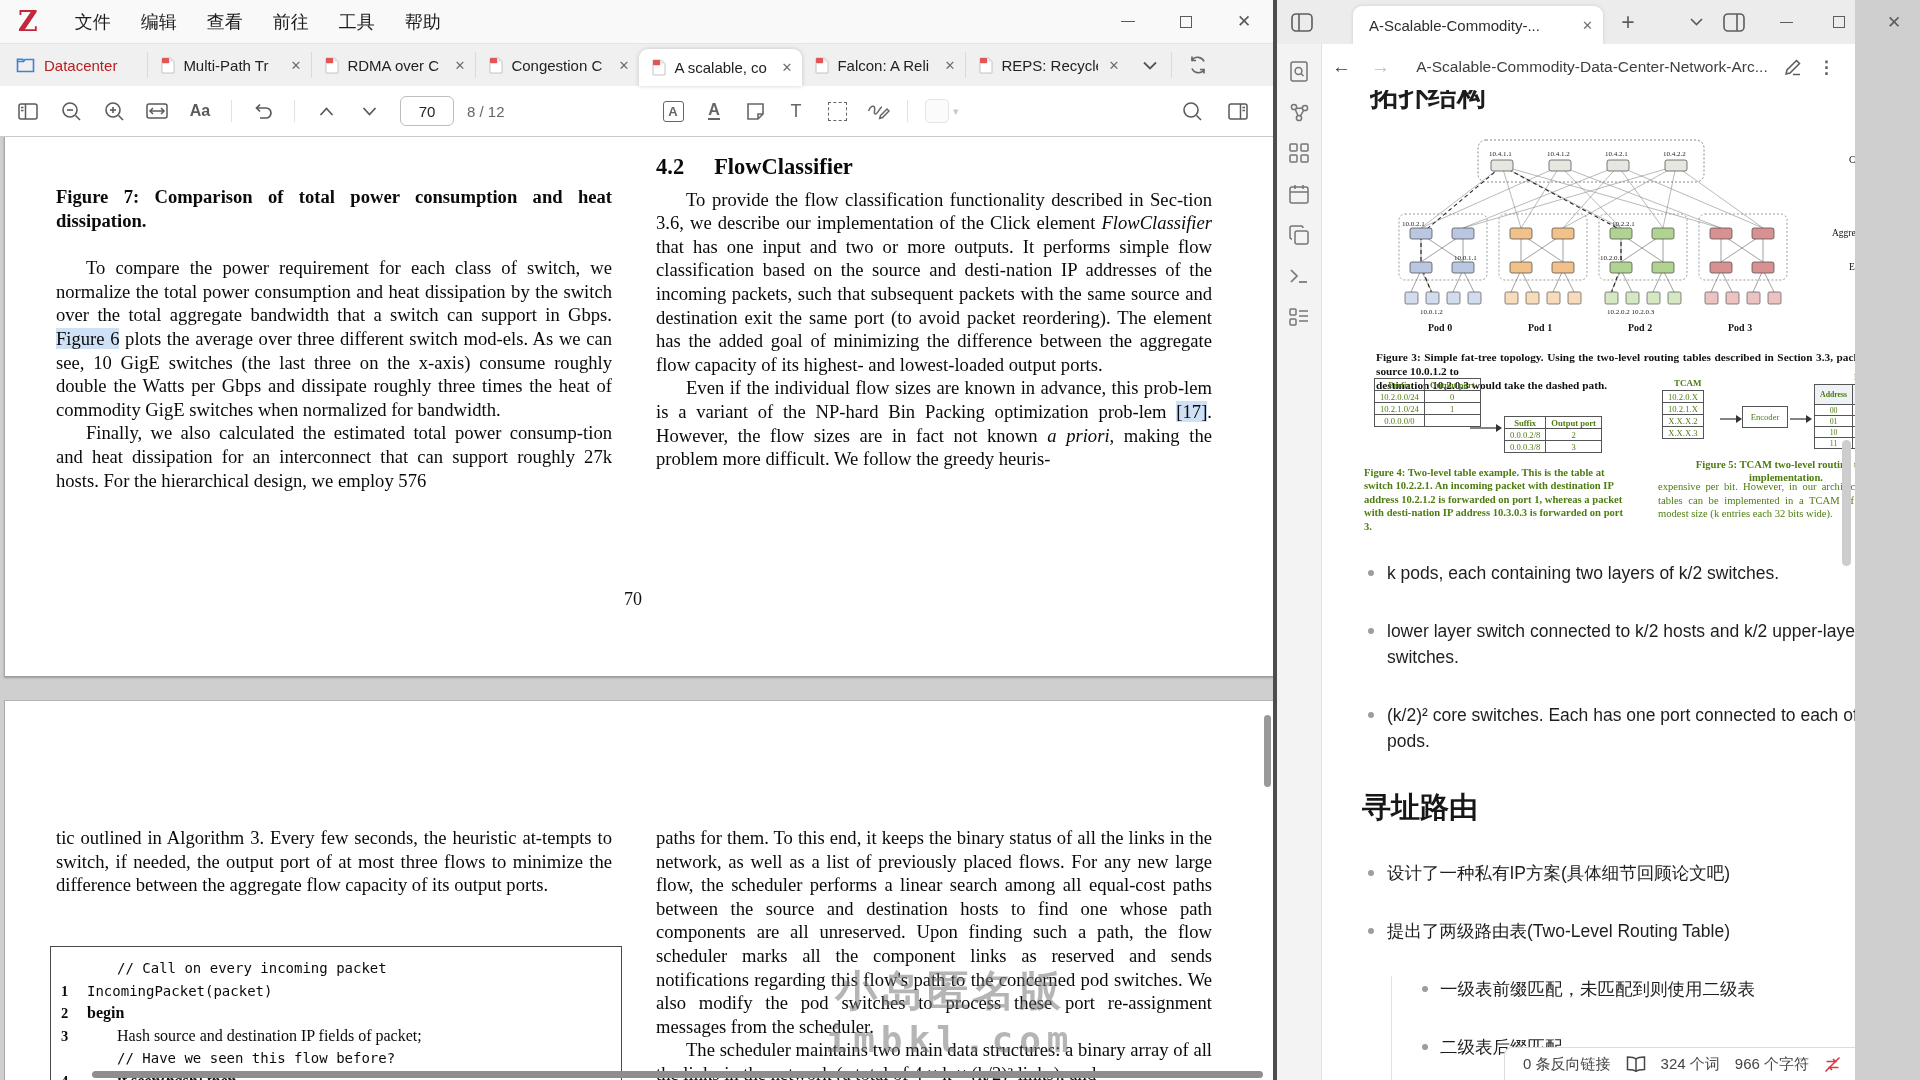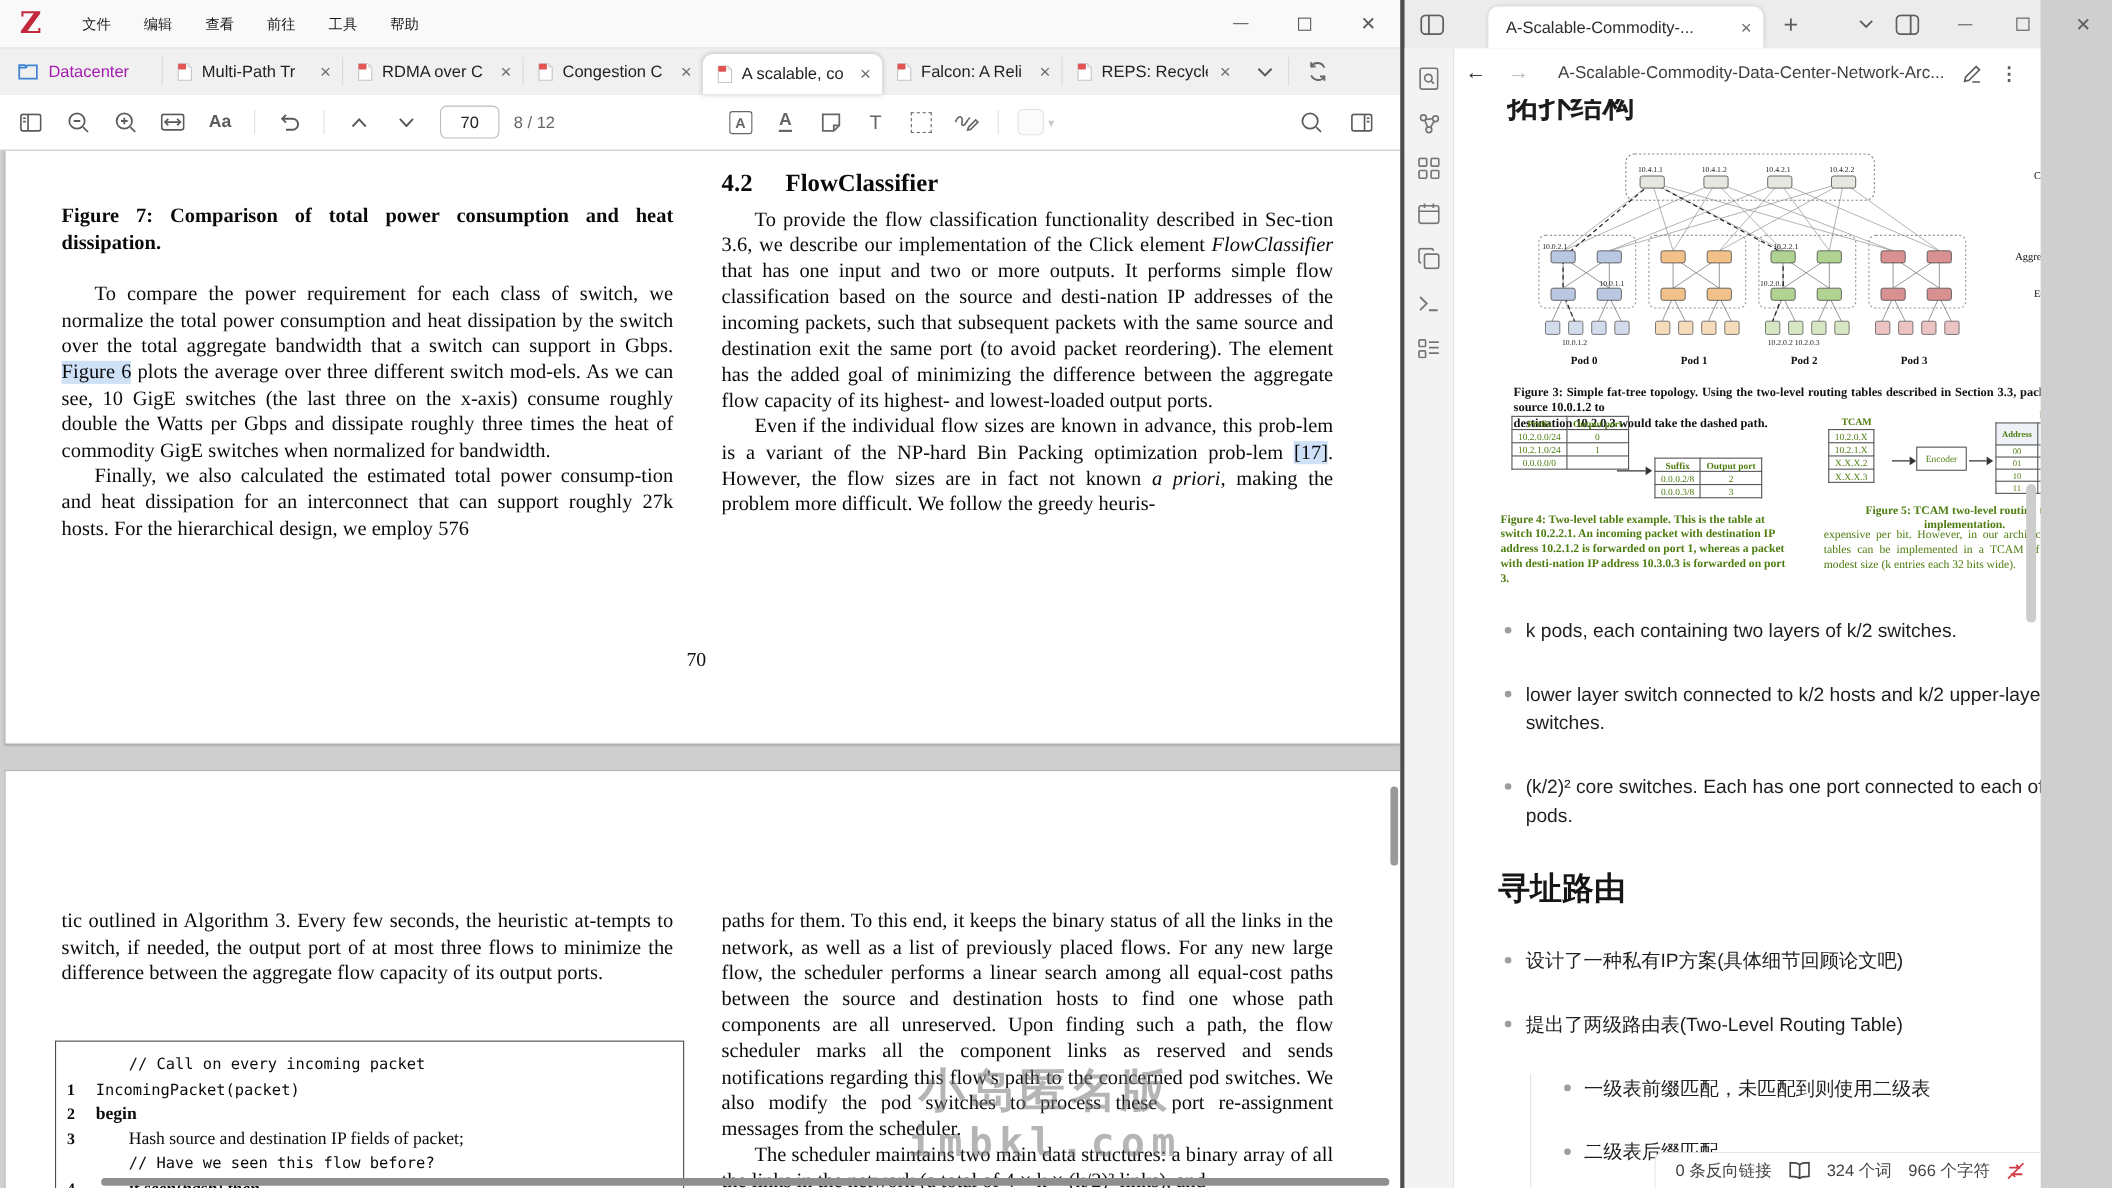--- a/index.html
+++ b/index.html
@@ -5,30 +5,30 @@
   * { margin:0; padding:0; box-sizing:border-box; }
   html,body { width:1920px; height:1080px; overflow:hidden; background:#cfcfcf;
               font-family:"Liberation Sans", sans-serif; }
 
   
   #zotero { position:absolute; left:0; top:0; width:1273px; height:1080px; background:#cfcfcf; }
   .menubar { position:absolute; left:0; top:0; width:1273px; height:44px; background:#f9f9f9;
              border-bottom:1px solid #e4e4e4; display:flex; align-items:center; }
   .zlogo { font-family:"DejaVu Serif", serif; font-weight:bold; font-size:27px; color:#c2273b;
            margin:0 22px 0 18px; line-height:1; }
-  .menu-item { padding:0 15px; font-size:13px; color:#1b1b1b; height:44px; display:flex; align-items:center; cursor:default; }
+  .menu-item { padding:0 15px; font-size:18px; color:#1b1b1b; height:44px; display:flex; align-items:center; cursor:default; }
   .winbtns { margin-left:auto; display:flex; align-items:center; gap:0; }
   .winbtn { width:58px; height:44px; display:flex; align-items:center; justify-content:center; color:#5a5a5a; }
   .wb-min { width:14px; border-top:1.6px solid #5a5a5a; display:block; }
   .wb-max { width:12px; height:12px; border:1.6px solid #5a5a5a; display:block; }
   .wb-x { font-size:17px; }
 
   .tabbar { position:absolute; left:0; top:44px; width:1273px; height:42px; background:#f0f0f0;
             display:flex; align-items:stretch; }
-  .libtab { display:flex; align-items:center; gap:9px; padding:0 30px 0 16px; font-size:15px; color:#a21caf; }
+  .libtab { display:flex; align-items:center; gap:9px; padding:0 30px 0 16px; font-size:15px; color:#b91c1c; }
   .tabsep { width:1px; background:#dadada; margin:8px 0; }
   .doctab { width:163px; display:flex; align-items:center; gap:8px; padding:0 8px 0 13px;
             font-size:15px; color:#222; position:relative; }
   .doctab .lbl { flex:1; overflow:hidden; white-space:nowrap; }
   .doctab .x { color:#6f6f6f; font-size:13px; padding:0 2px; }
   .doctab.active { background:#fff; border-radius:9px 9px 0 0; margin-top:5px;
                    box-shadow:0 0 5px rgba(0,0,0,.18); z-index:2; }
   .tab-extra { display:flex; align-items:center; color:#555; }
   .pdficon svg, .libicon svg { display:block; }
 

